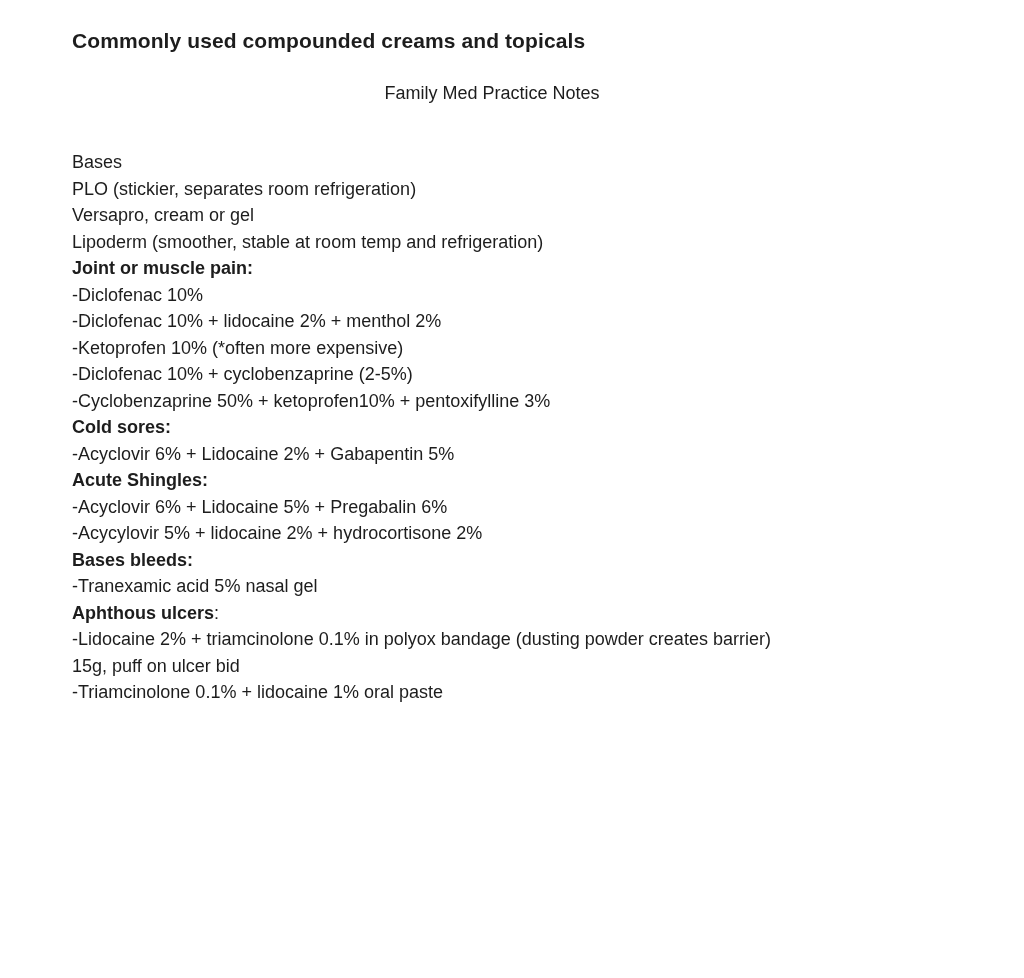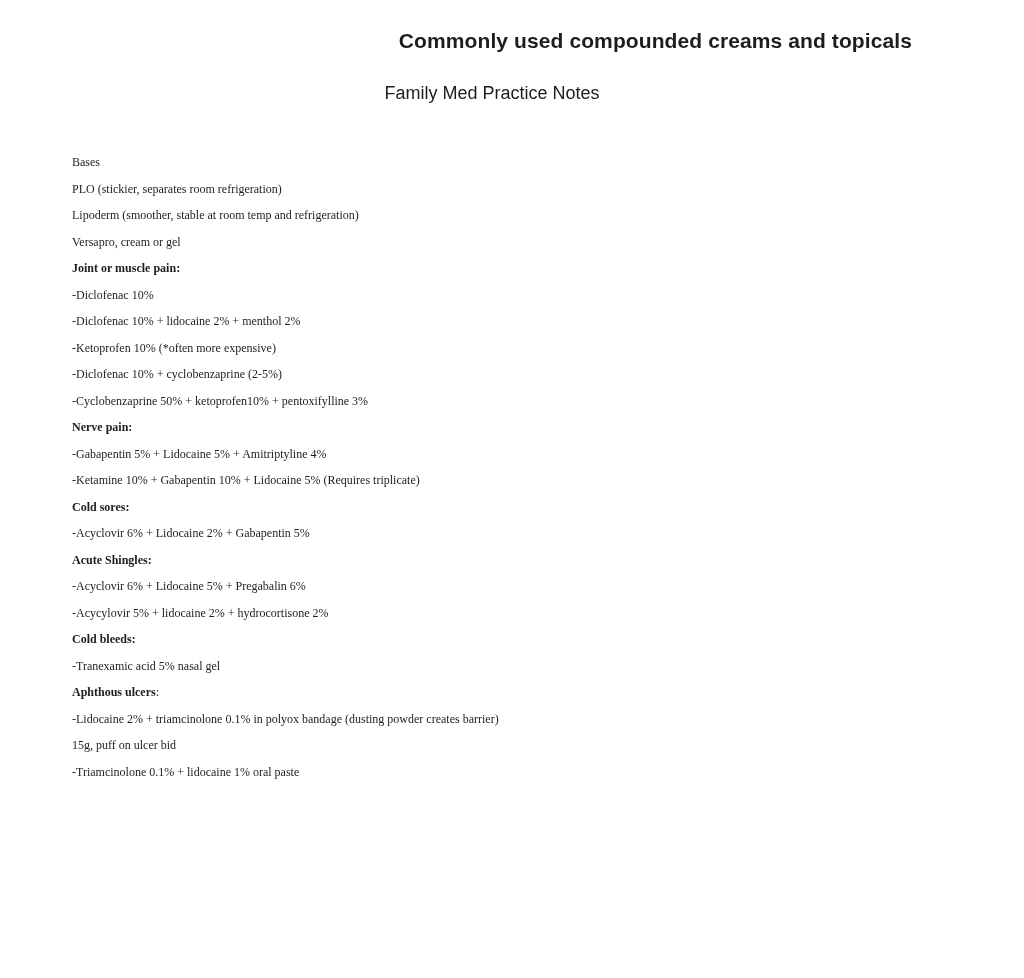--- a/index.html
+++ b/index.html
@@ -11,87 +11,81 @@
   }
   .doc {
     box-sizing: border-box;
     width: 1024px;
     height: 978px;
     padding: 27px 112px 0 72px;
     font-family: "Liberation Sans", sans-serif;
     color: #1d1d1d;
   }
   .title {
-    text-align: right;
+    text-align: left;
     font-size: 21px;
     line-height: 28px;
     font-weight: 700;
     letter-spacing: 0.1px;
   }
   .subtitle {
     text-align: center;
     font-size: 18px;
     line-height: 26px;
     font-weight: 400;
     margin-top: 25px;
   }
   .intro { margin-top: 43px; }
   .section { }
   .line {
-    font-size: 12px;
+    font-size: 18px;
     line-height: 26.5px;
     font-weight: 400;
-    font-family: Liberation Serif, serif;
   }
   .heading { font-weight: 400; }
   .b { font-weight: 700; }
 </style>
 </head>
 <body>
 
 <div class="doc">
 
   <div class="title">Commonly used compounded creams and topicals</div>
   <div class="subtitle">Family Med Practice Notes</div>
 
   <div class="intro">
     <div class="line">Bases</div>
     <div class="line">PLO (stickier, separates room refrigeration)</div>
+    <div class="line">Versapro, cream or gel</div>
     <div class="line">Lipoderm (smoother, stable at room temp and refrigeration)</div>
-    <div class="line">Versapro, cream or gel</div>
   </div>
 
   <div class="section">
     <div class="line heading"><span class="b">Joint or muscle pain</span><span class="b">:</span></div>
     <div class="line">-Diclofenac 10%</div>
     <div class="line">-Diclofenac 10% + lidocaine 2% + menthol 2%</div>
     <div class="line">-Ketoprofen 10% (*often more expensive)</div>
     <div class="line">-Diclofenac 10% + cyclobenzaprine (2-5%)</div>
     <div class="line">-Cyclobenzaprine 50% + ketoprofen10% + pentoxifylline 3%</div>
   </div>
 
-  <div class="section">
-    <div class="line heading"><span class="b">Nerve pain</span><span class="b">:</span></div>
-    <div class="line">-Gabapentin 5% + Lidocaine 5% + Amitriptyline 4%</div>
-    <div class="line">-Ketamine 10% + Gabapentin 10% + Lidocaine 5% (Requires triplicate)</div>
-  </div>
 
   <div class="section">
     <div class="line heading"><span class="b">Cold sores</span><span class="b">:</span></div>
     <div class="line">-Acyclovir 6% + Lidocaine 2% + Gabapentin 5%</div>
   </div>
 
   <div class="section">
     <div class="line heading"><span class="b">Acute Shingles</span><span class="b">:</span></div>
     <div class="line">-Acyclovir 6% + Lidocaine 5% + Pregabalin 6%</div>
     <div class="line">-Acycylovir 5% + lidocaine 2% + hydrocortisone 2%</div>
   </div>
 
   <div class="section">
-    <div class="line heading"><span class="b">Cold bleeds</span><span class="b">:</span></div>
+    <div class="line heading"><span class="b">Bases bleeds</span><span class="b">:</span></div>
     <div class="line">-Tranexamic acid 5% nasal gel</div>
   </div>
 
   <div class="section">
     <div class="line heading"><span class="b">Aphthous ulcers</span><span>:</span></div>
     <div class="line">-Lidocaine 2% + triamcinolone 0.1% in polyox bandage (dusting powder creates barrier)</div>
     <div class="line">15g, puff on ulcer bid</div>
     <div class="line">-Triamcinolone 0.1% + lidocaine 1% oral paste</div>
   </div>
 

